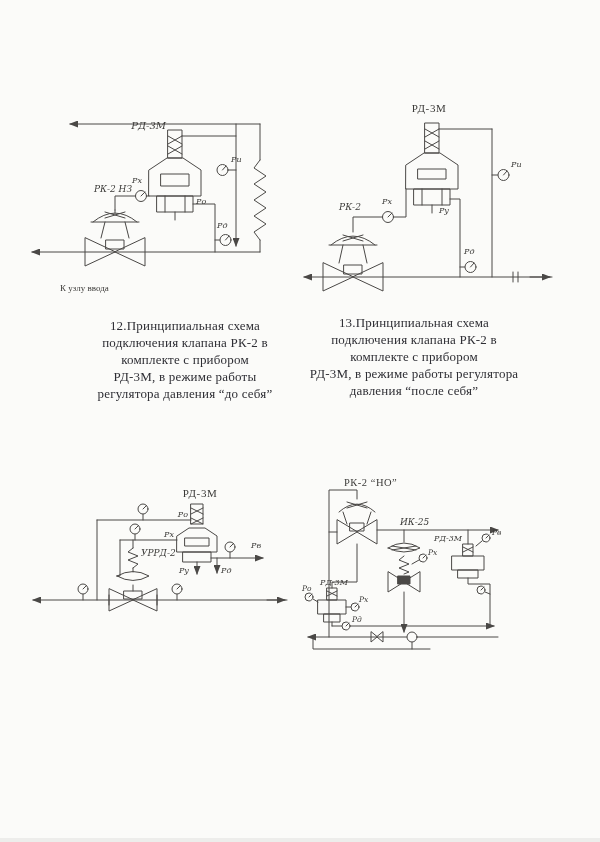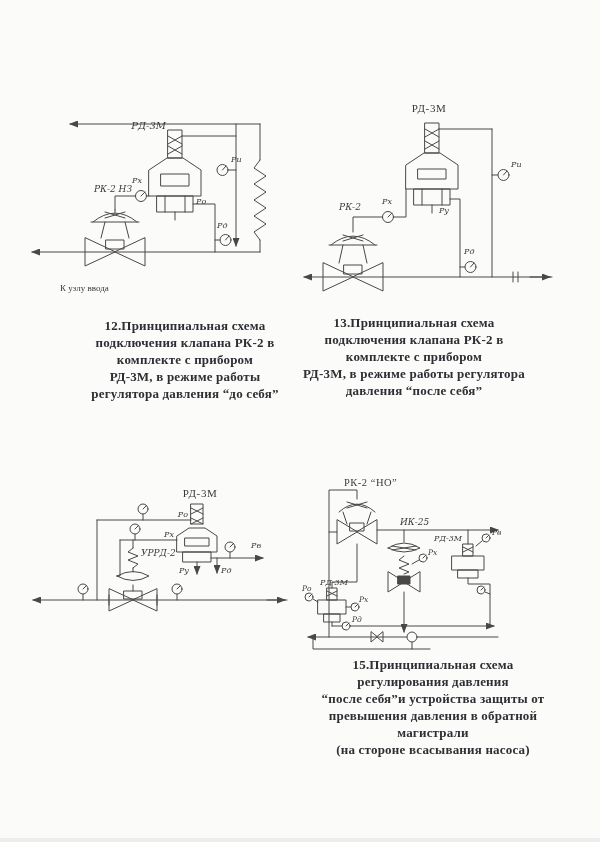--- a/index.html
+++ b/index.html
@@ -1,20 +1,20 @@
 <!DOCTYPE html>
 <html><head>
 <meta charset="utf-8">
 <style>
   html,body{margin:0;padding:0;background:#e9e9e7;}
   #page{position:relative;width:600px;height:842px;background:#fbfbf9;overflow:hidden;
         font-family:"Liberation Serif",serif;color:#2f2f33;}
   .fig{position:absolute;}
   .caption{position:absolute;text-align:center;font-size:13px;line-height:17px;
-           color:#2e2e34;white-space:pre-line;letter-spacing:.2px;font-weight:bold;}
+           color:#2e2e34;white-space:pre-line;letter-spacing:.2px;}
   
   g.d{stroke:#4a4846;fill:none;stroke-width:1;stroke-linecap:round;stroke-linejoin:round;}
   g.t{stroke:none;}
   g.t text{fill:#3b3a38;}
   text.hand{font:italic 10px "DejaVu Serif",serif;}
   text.hand9{font:italic 9px "DejaVu Serif",serif;}
   text.hand8{font:italic 8px "DejaVu Serif",serif;}
   text.hand7{font:italic 7.5px "DejaVu Serif",serif;}
   text.typed{font:11px "Liberation Serif",serif;letter-spacing:.6px;fill:#454543;}
   text.typed10{font:10.5px "Liberation Serif",serif;letter-spacing:.5px;fill:#454543;}
@@ -278,21 +278,15 @@
       <text class="hand9" x="100" y="57">ИК-25</text>
       <text class="hand8" x="148" y="73" text-anchor="middle">РД-3М</text>
       <text class="hand8" x="20" y="117">РД-3М</text>
       <text class="hand7" x="192" y="67">Рв</text>
       <text class="hand7" x="128" y="87">Рх</text>
       <text class="hand7" x="59" y="134">Рх</text>
       <text class="hand7" x="2" y="123">Ро</text>
       <text class="hand7" x="52" y="154">Рд</text>
     </g>
   </svg>
-  <div class="caption" style="left:305px;top:656px;width:256px">15.Принципиальная схема
-регулирования давления
-“после себя”и устройства защиты от
-превышения давления в обратной
-магистрали
-(на стороне всасывания насоса)</div>
 
   <div class="edge"></div>
 </div>
 
 </body></html>

